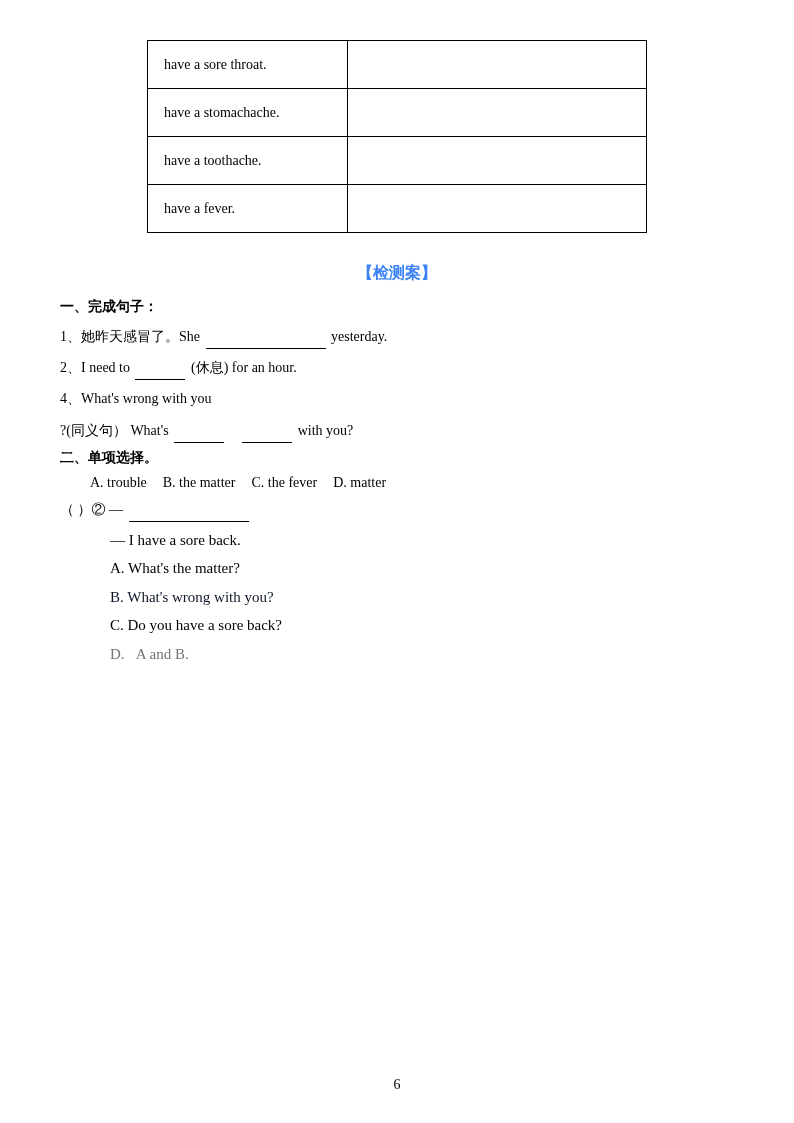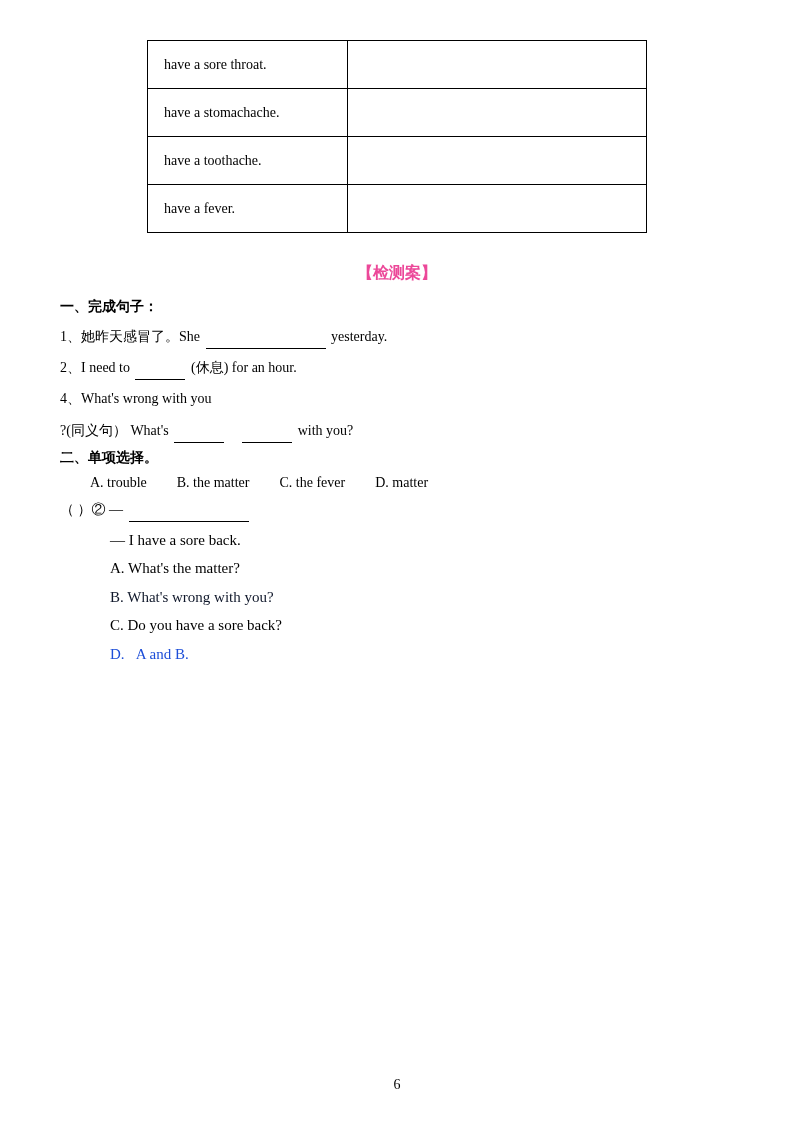--- a/index.html
+++ b/index.html
@@ -42,21 +42,21 @@
     .vocab-table td:last-child {
       width: 300px;
     }
 
     
     .section-title {
       text-align: center;
       font-size: 16px;
       font-weight: bold;
       margin-bottom: 14px;
-      color: #ec4899;
+      color: #3b82f6;
     }
 
     
     .exercises {
       margin-top: 10px;
     }
     .section-header {
       font-size: 14px;
       font-weight: bold;
       margin-bottom: 8px;
@@ -78,34 +78,34 @@
       min-width: 50px;
     }
     .underline-long {
       min-width: 120px;
     }
 
     .blue-text {
       color: #0000cc;
     }
     .red-text {
-      color: #1d4ed8;
+      color: #737373;
     }
 
     .choice-section {
       margin-top: 0;
     }
     .choice-item {
       margin-bottom: 4px;
       line-height: 1.8;
       font-size: 14px;
     }
     .choice-row {
       display: flex;
-      gap: 30px;
+      gap: 16px;
       margin-left: 30px;
       font-size: 14px;
     }
 
     
     .sub-choice {
       margin-left: 50px;
       font-size: 15px;
       line-height: 1.9;
     }

